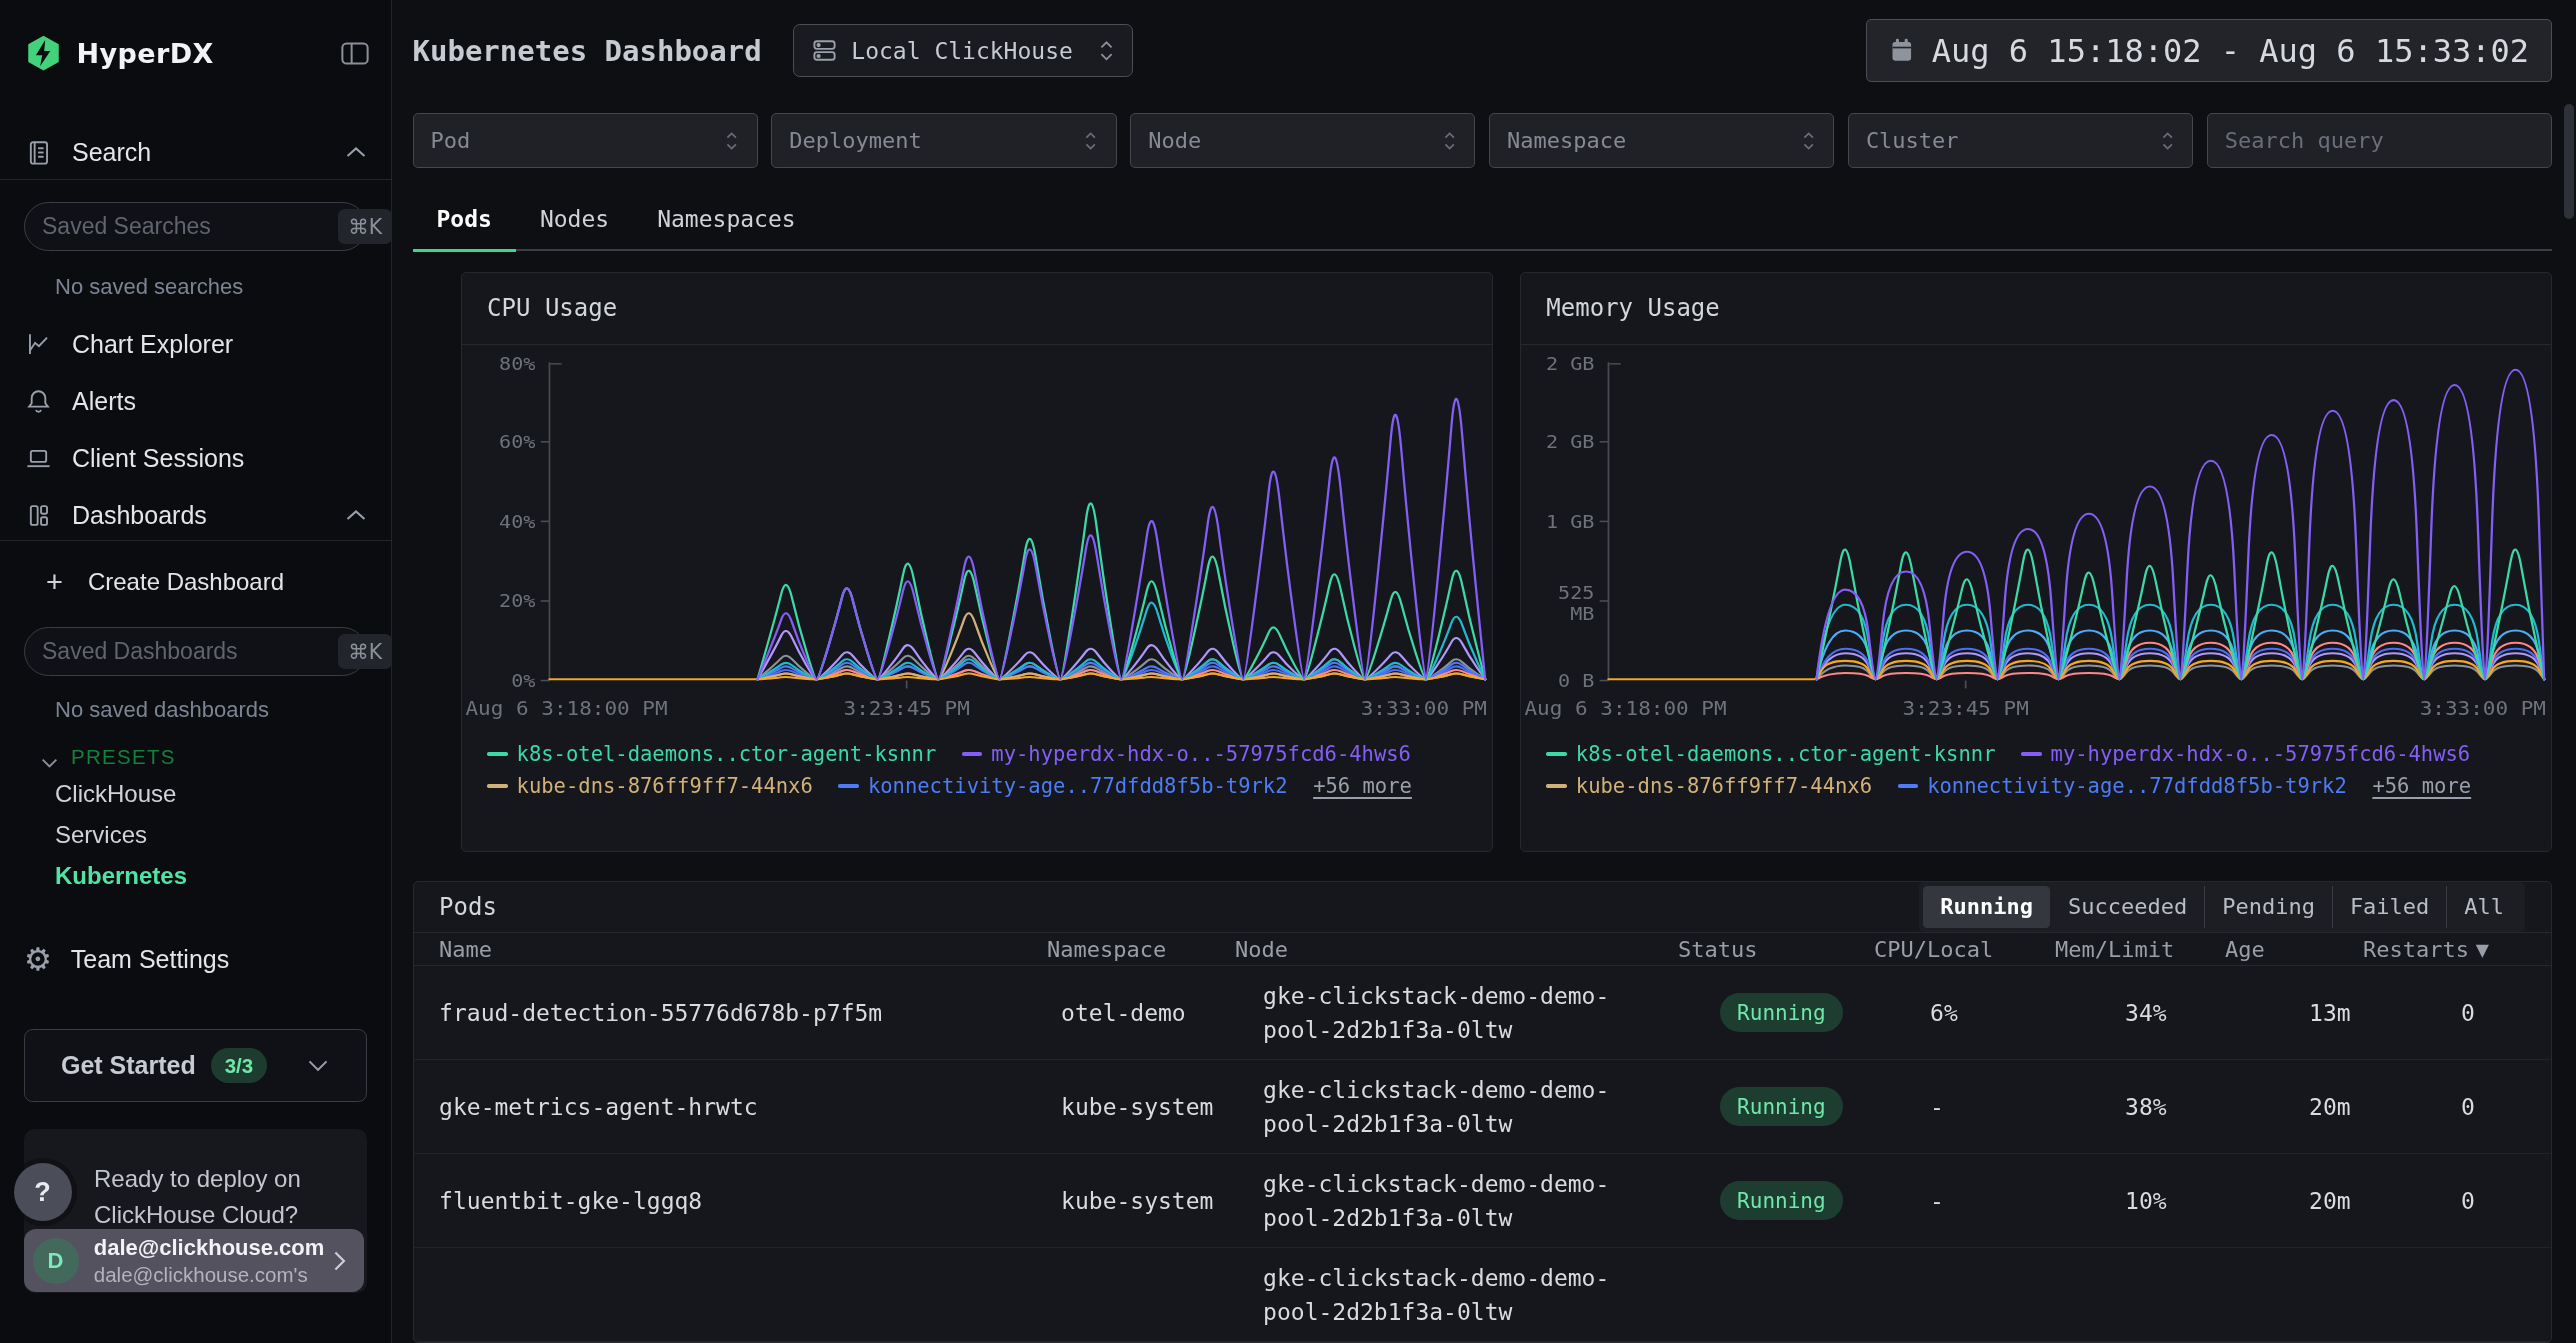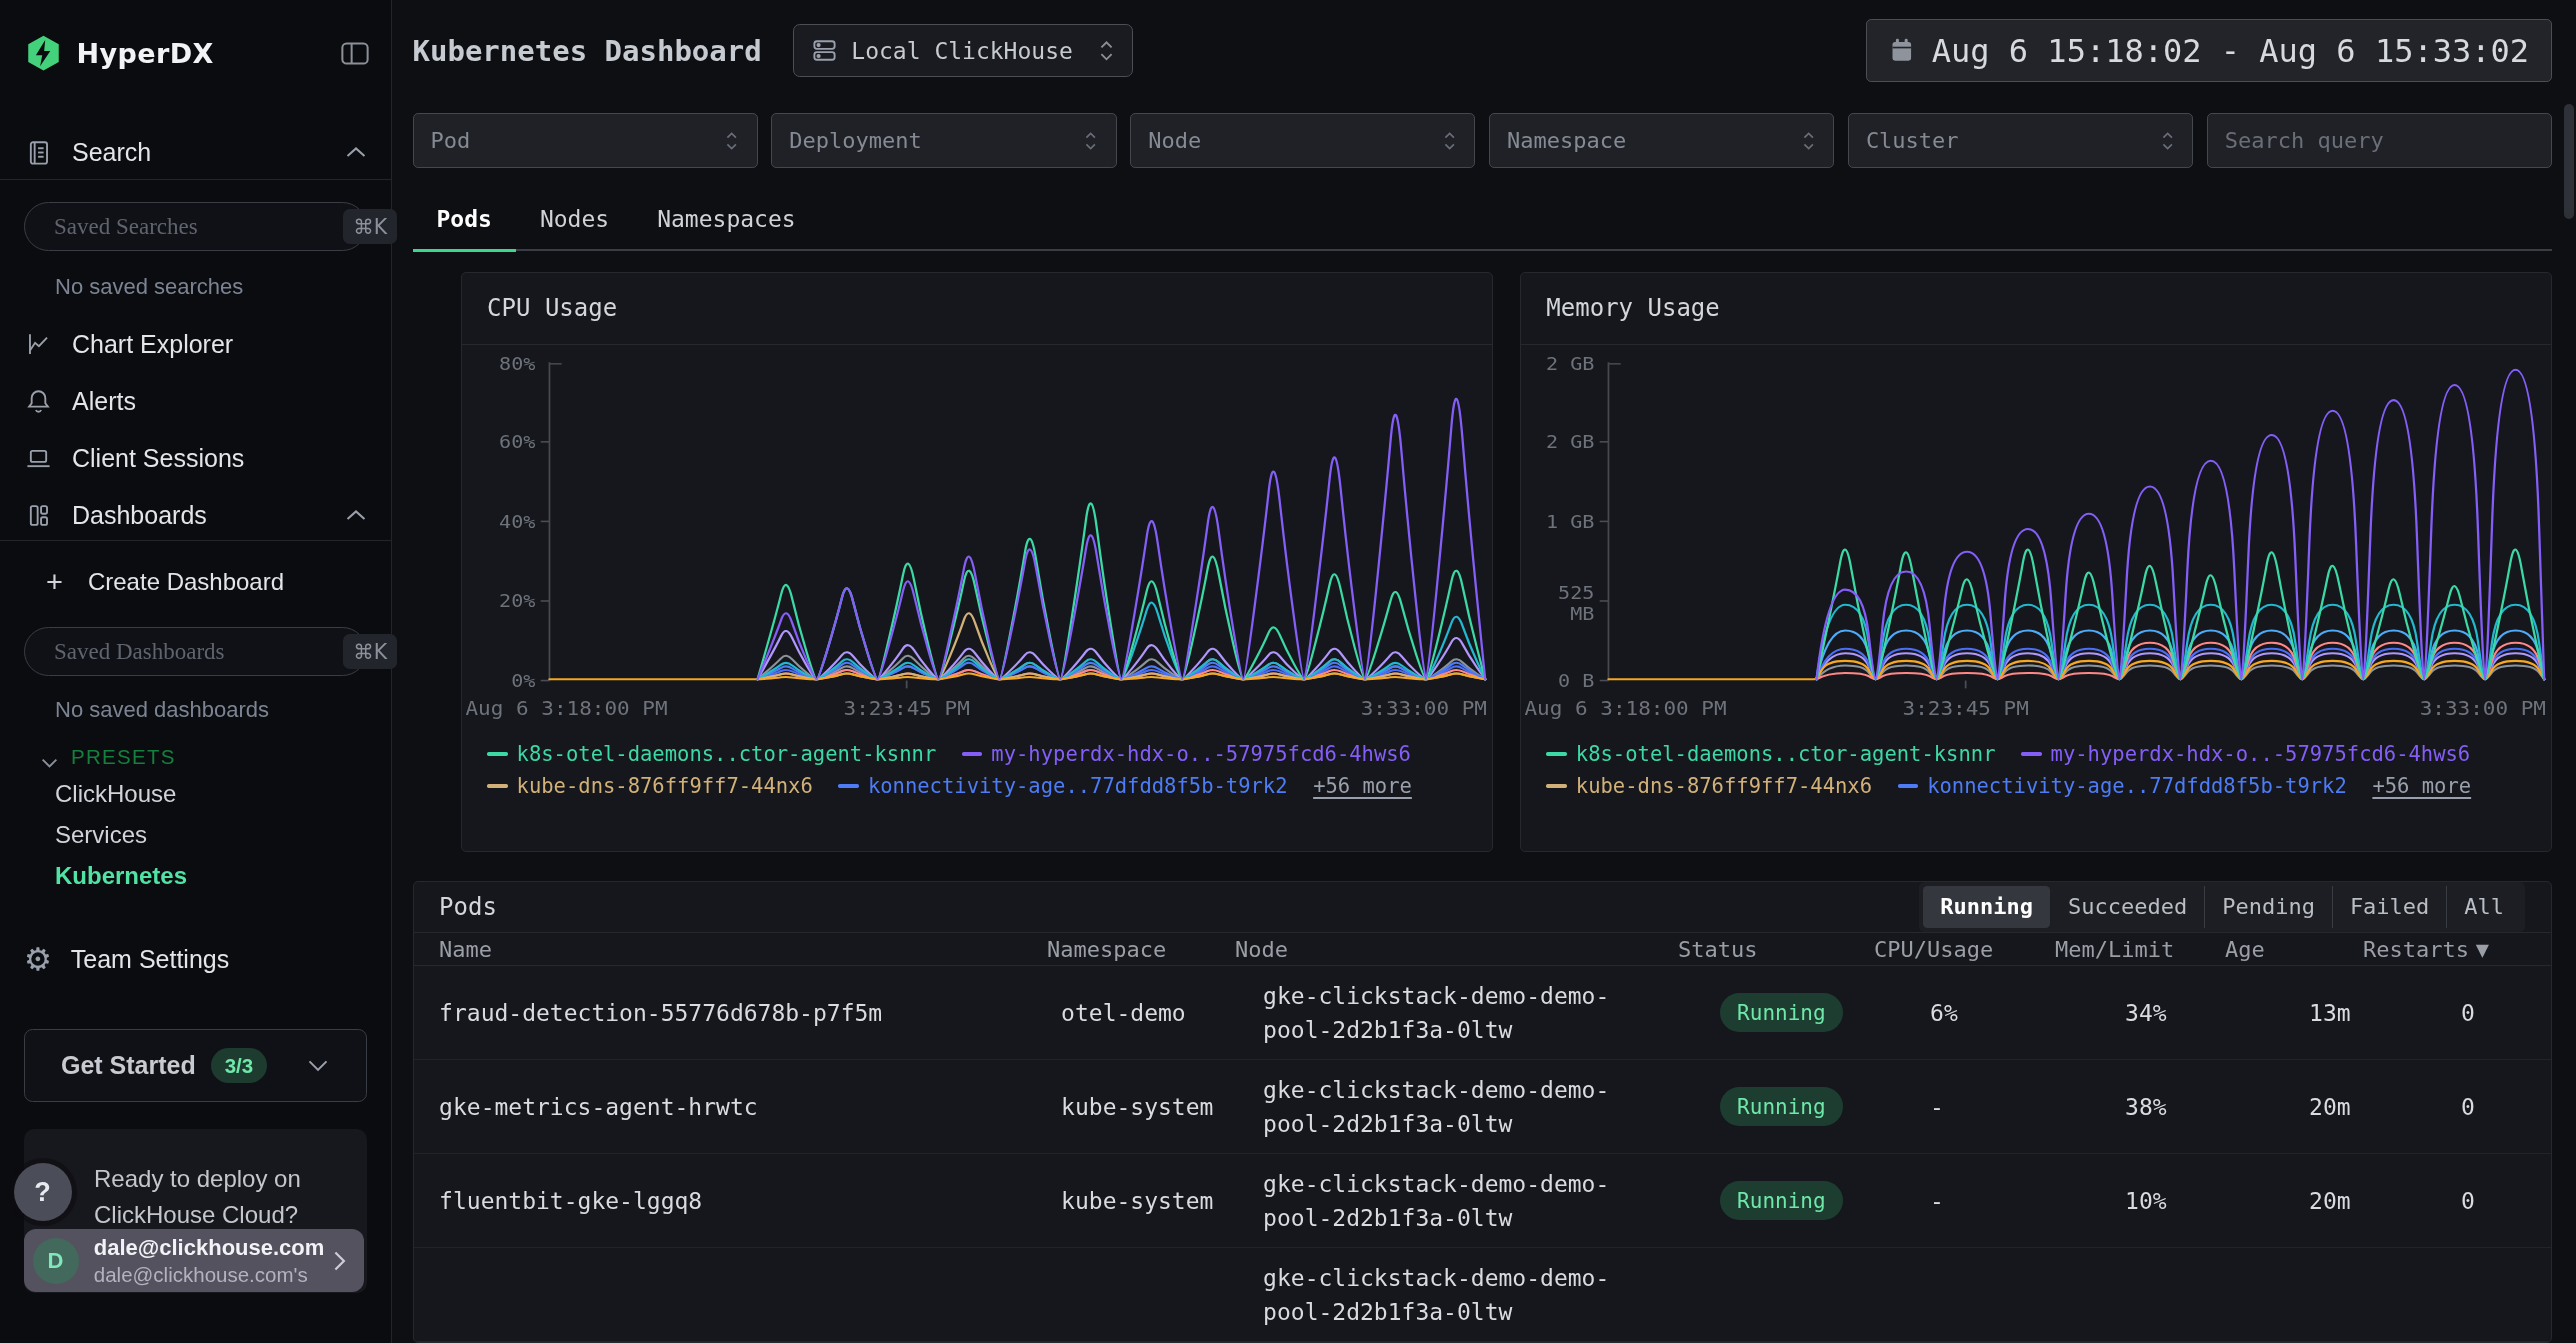--- a/index.html
+++ b/index.html
@@ -9,21 +9,21 @@
   
   .sidebar { position:relative; width:392px; height:1343px; background:#0b0c10; border-right:0.9px solid #23252b; flex:0 0 392px; }
   .logo-row { position:absolute; top:25.6px; left:24px; right:20.5px; height:55px; display:flex; align-items:center; }
   .brand { color:#f1f3f5; font-weight:bold; font-size:27px; margin-left:13.6px; font-family:"DejaVu Sans", sans-serif; letter-spacing:0.4px; }
   .collapse-btn { margin-left:auto; background:none; border:none; cursor:pointer; display:flex; }
   .side-item { position:absolute; left:0; right:0; height:48px; display:flex; align-items:center; padding:0 24px; }
   .side-item .lbl { font-size:25px; color:#e3e5e9; margin-left:19px; }
   .side-item .chev { margin-left:auto; }
   .divider { position:absolute; left:0; right:0; height:0.9px; background:#23252b; }
   .pill-input { position:absolute; left:24px; right:24px; height:49px; border:0.9px solid #3a3d45; border-radius:25px; display:flex; align-items:center; padding:0 12px 0 17px; background:#101116; }
-  .pill-input input { flex:1; background:transparent; border:none; outline:none; color:#fdba74; font-size:23px; margin-left:12px; font-family:Liberation Serif, serif; }
+  .pill-input input { flex:1; background:transparent; border:none; outline:none; color:#fdba74; font-size:23px; margin-left:0; font-family:Liberation Sans, sans-serif; }
   .pill-input input::placeholder { color:#5f646e; }
   .kbd { background:#23252c; color:#8b909a; border-radius:6.8px; font-size:20.5px; padding:5.1px 10.2px; font-family:"DejaVu Sans", sans-serif; }
   .empty-note { position:absolute; left:55px; font-size:22px; color:#7c8493; }
   .preset-item { position:absolute; left:55px; font-size:24px; color:#d0d3d9; height:34px; display:flex; align-items:center; cursor:pointer; }
   .preset-item.active { color:#50e3a4; font-weight:bold; }
   .presets-head { position:absolute; left:40px; height:31px; display:flex; align-items:flex-end; color:#15803d; font-size:20.5px; letter-spacing:1.3px; }
   .presets-head span { margin-left:12px; }
   .get-started { position:absolute; left:24px; right:24px; top:1029px; height:73px; border:0.9px solid #3a3d45; border-radius:8.5px; display:flex; align-items:center; padding:0 36px; background:#101116; cursor:pointer; }
   .get-started .gs-lbl { color:#c7cad1; font-weight:bold; font-size:25px; }
   .gs-badge { margin-left:15.3px; background:#1e3b2f; color:#6ee7a8; font-size:20.5px; font-weight:bold; border-radius:852px; padding:5.1px 13.6px; }
@@ -421,21 +421,21 @@
           <div class="seg">Pending</div>
           <div class="seg">Failed</div>
           <div class="seg">All</div>
         </div>
     </div>
     <div class="tgrid thead">
       <span>Name</span>
       <span>Namespace</span>
       <span>Node</span>
       <span>Status</span>
-      <span>CPU/Usage</span>
+      <span>CPU/Local</span>
       <span>Mem/Limit</span>
       <span>Age</span>
       <span><span>Restarts</span><span class="sort-arrow">▼</span></span>
     </div>
     <div id="pods-rows">
         <div class="tgrid trow">
           <div class="tcell">fraud-detection-55776d678b-p7f5m</div>
           <div class="tcell">otel-demo</div>
           <div class="tcell">
             <div class="node-cell">gke-clickstack-demo-demo-pool-2d2b1f3a-0ltw</div>

